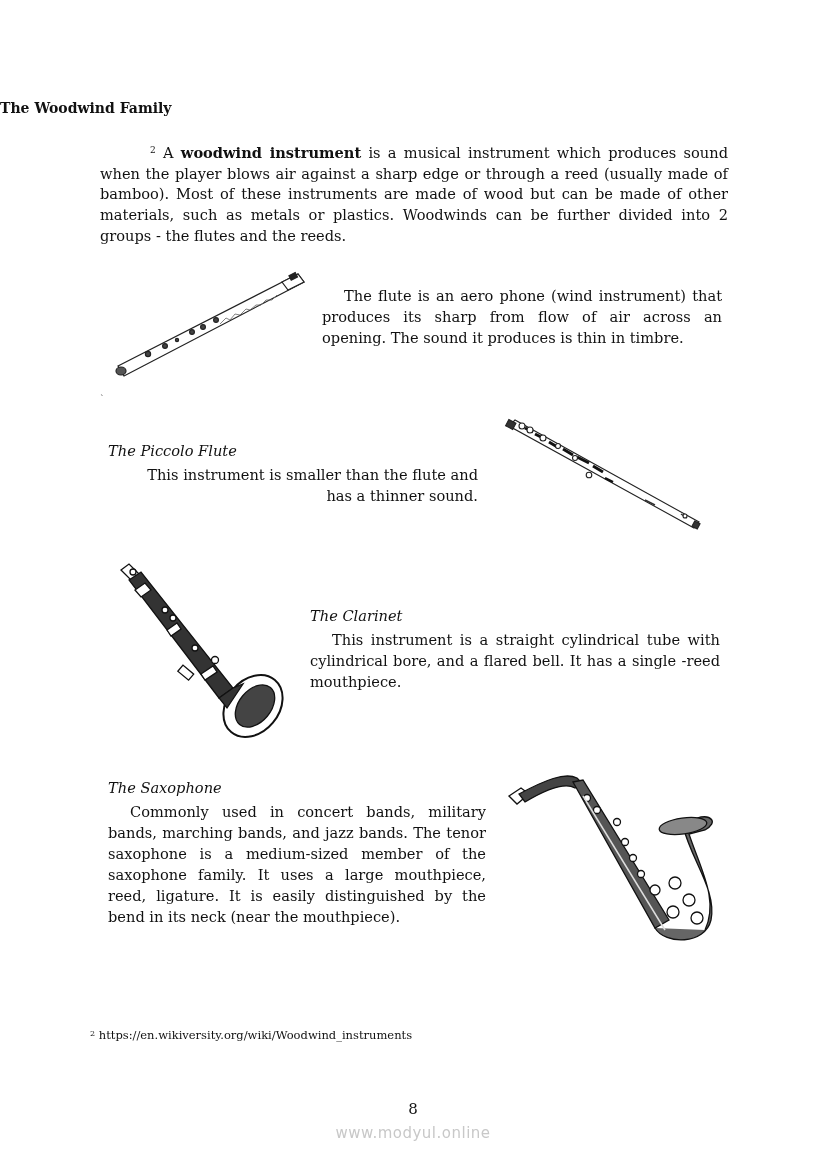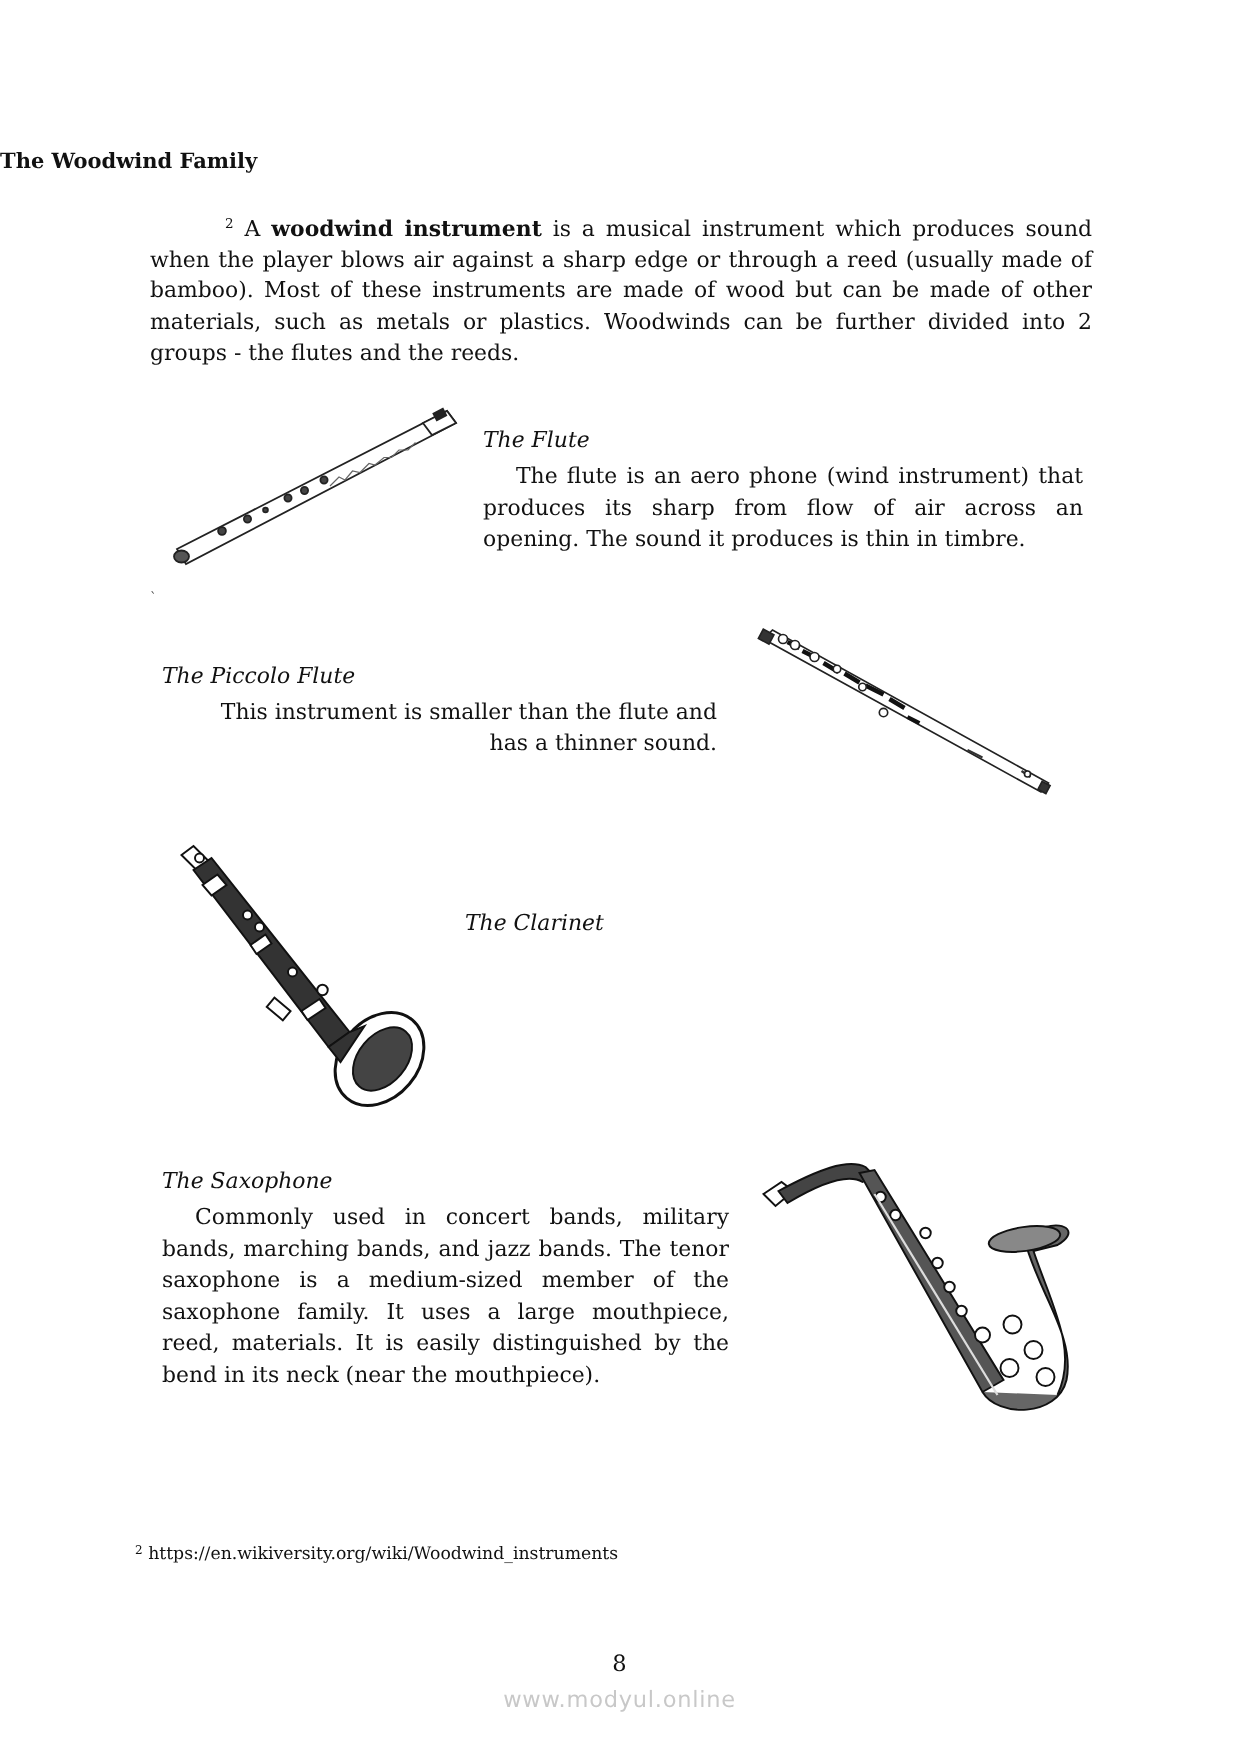--- a/index.html
+++ b/index.html
@@ -44,21 +44,20 @@
     <circle cx="67" cy="72" r="1.6" fill="#444"></circle>
     <circle cx="82" cy="64" r="2.4" fill="#444"></circle>
     <circle cx="93" cy="59" r="2.4" fill="#444"></circle>
     <circle cx="106" cy="52" r="2.4" fill="#444"></circle>
     <path d="M110,56 l6,-6 l4,2 l5,-6 l5,1 l6,-6 l4,1 l6,-5 l5,0 l5,-5 l6,0 l5,-5" fill="none" stroke="#666" stroke-width="0.8"></path>
   </g>
 </svg>
 <div class="abs tick">`</div>
 
 <div class="abs block-flute">
-  <div class="heading">The Flute</div>
   <div class="para"><span class="indent"></span><span>The flute is an aero phone (wind instrument) that produces its sharp from flow of air across an opening. The sound it produces is thin in timbre.</span></div>
 </div>
 
 <div class="abs block-piccolo">
   <div class="heading">The Piccolo Flute</div>
   <div class="para" style="text-align:right"><span class="indent"></span><span>This instrument is smaller than the flute and has a thinner sound.</span></div>
 </div>
 
 <svg style="left:505px;top:418px" width="200" height="115" viewBox="0 0 200 115">
   <g stroke="#222" fill="#fff" stroke-width="1.1">
@@ -92,25 +91,26 @@
       <circle cx="100" cy="100" r="3.5" fill="#fff"></circle>
     <rect x="64" y="108" width="14" height="8" fill="#fff" transform="rotate(40 70 112)"></rect>
     <ellipse cx="138" cy="146" rx="26" ry="34" transform="rotate(40 138 146)" fill="#fff" stroke-width="2"></ellipse>
     <ellipse cx="140" cy="146" rx="16" ry="24" transform="rotate(40 140 146)" fill="#444"></ellipse>
     <path d="M104,138 L118,128 L128,124 L112,148 Z" fill="#333"></path>
   </g>
 </svg>
 
 <div class="abs block-clarinet">
   <div class="heading">The Clarinet</div>
+  <div class="para"><span class="indent"></span><span>This instrument is a straight cylindrical tube with cylindrical bore, and a flared bell. It has a single -reed mouthpiece.</span></div>
 </div>
 
 <div class="abs block-sax">
   <div class="heading">The Saxophone</div>
-  <div class="para"><span class="indent"></span><span>Commonly used in concert bands, military bands, marching bands, and jazz bands. The tenor saxophone is a medium-sized member of the saxophone family. It uses a large mouthpiece, reed, materials. It is easily distinguished by the bend in its neck (near the mouthpiece).</span></div>
+  <div class="para"><span class="indent"></span><span>Commonly used in concert bands, military bands, marching bands, and jazz bands. The tenor saxophone is a medium-sized member of the saxophone family. It uses a large mouthpiece, reed, ligature. It is easily distinguished by the bend in its neck (near the mouthpiece).</span></div>
 </div>
 
 <svg style="left:505px;top:770px" width="215" height="175" viewBox="0 0 215 175">
   <g stroke="#111" stroke-width="1.3">
     <polygon points="4,26 16,18 24,24 12,34" fill="#fff"></polygon>
     <path d="M14,24 C40,10 60,2 72,8 L78,14 L70,18 C60,12 40,20 20,32 Z" fill="#444"></path>
     <polygon points="68,12 78,10 164,150 150,158" fill="#555"></polygon>
     <path d="M150,158 C160,175 200,175 206,150 C212,120 186,90 178,56 L192,48 C206,44 214,52 200,60 L184,64 C196,100 214,130 200,160" fill="#666"></path>
     <ellipse cx="178" cy="56" rx="24" ry="8" transform="rotate(-8 178 56)" fill="#888"></ellipse>
     <circle cx="82" cy="28" r="3.5" fill="#fff"></circle>

